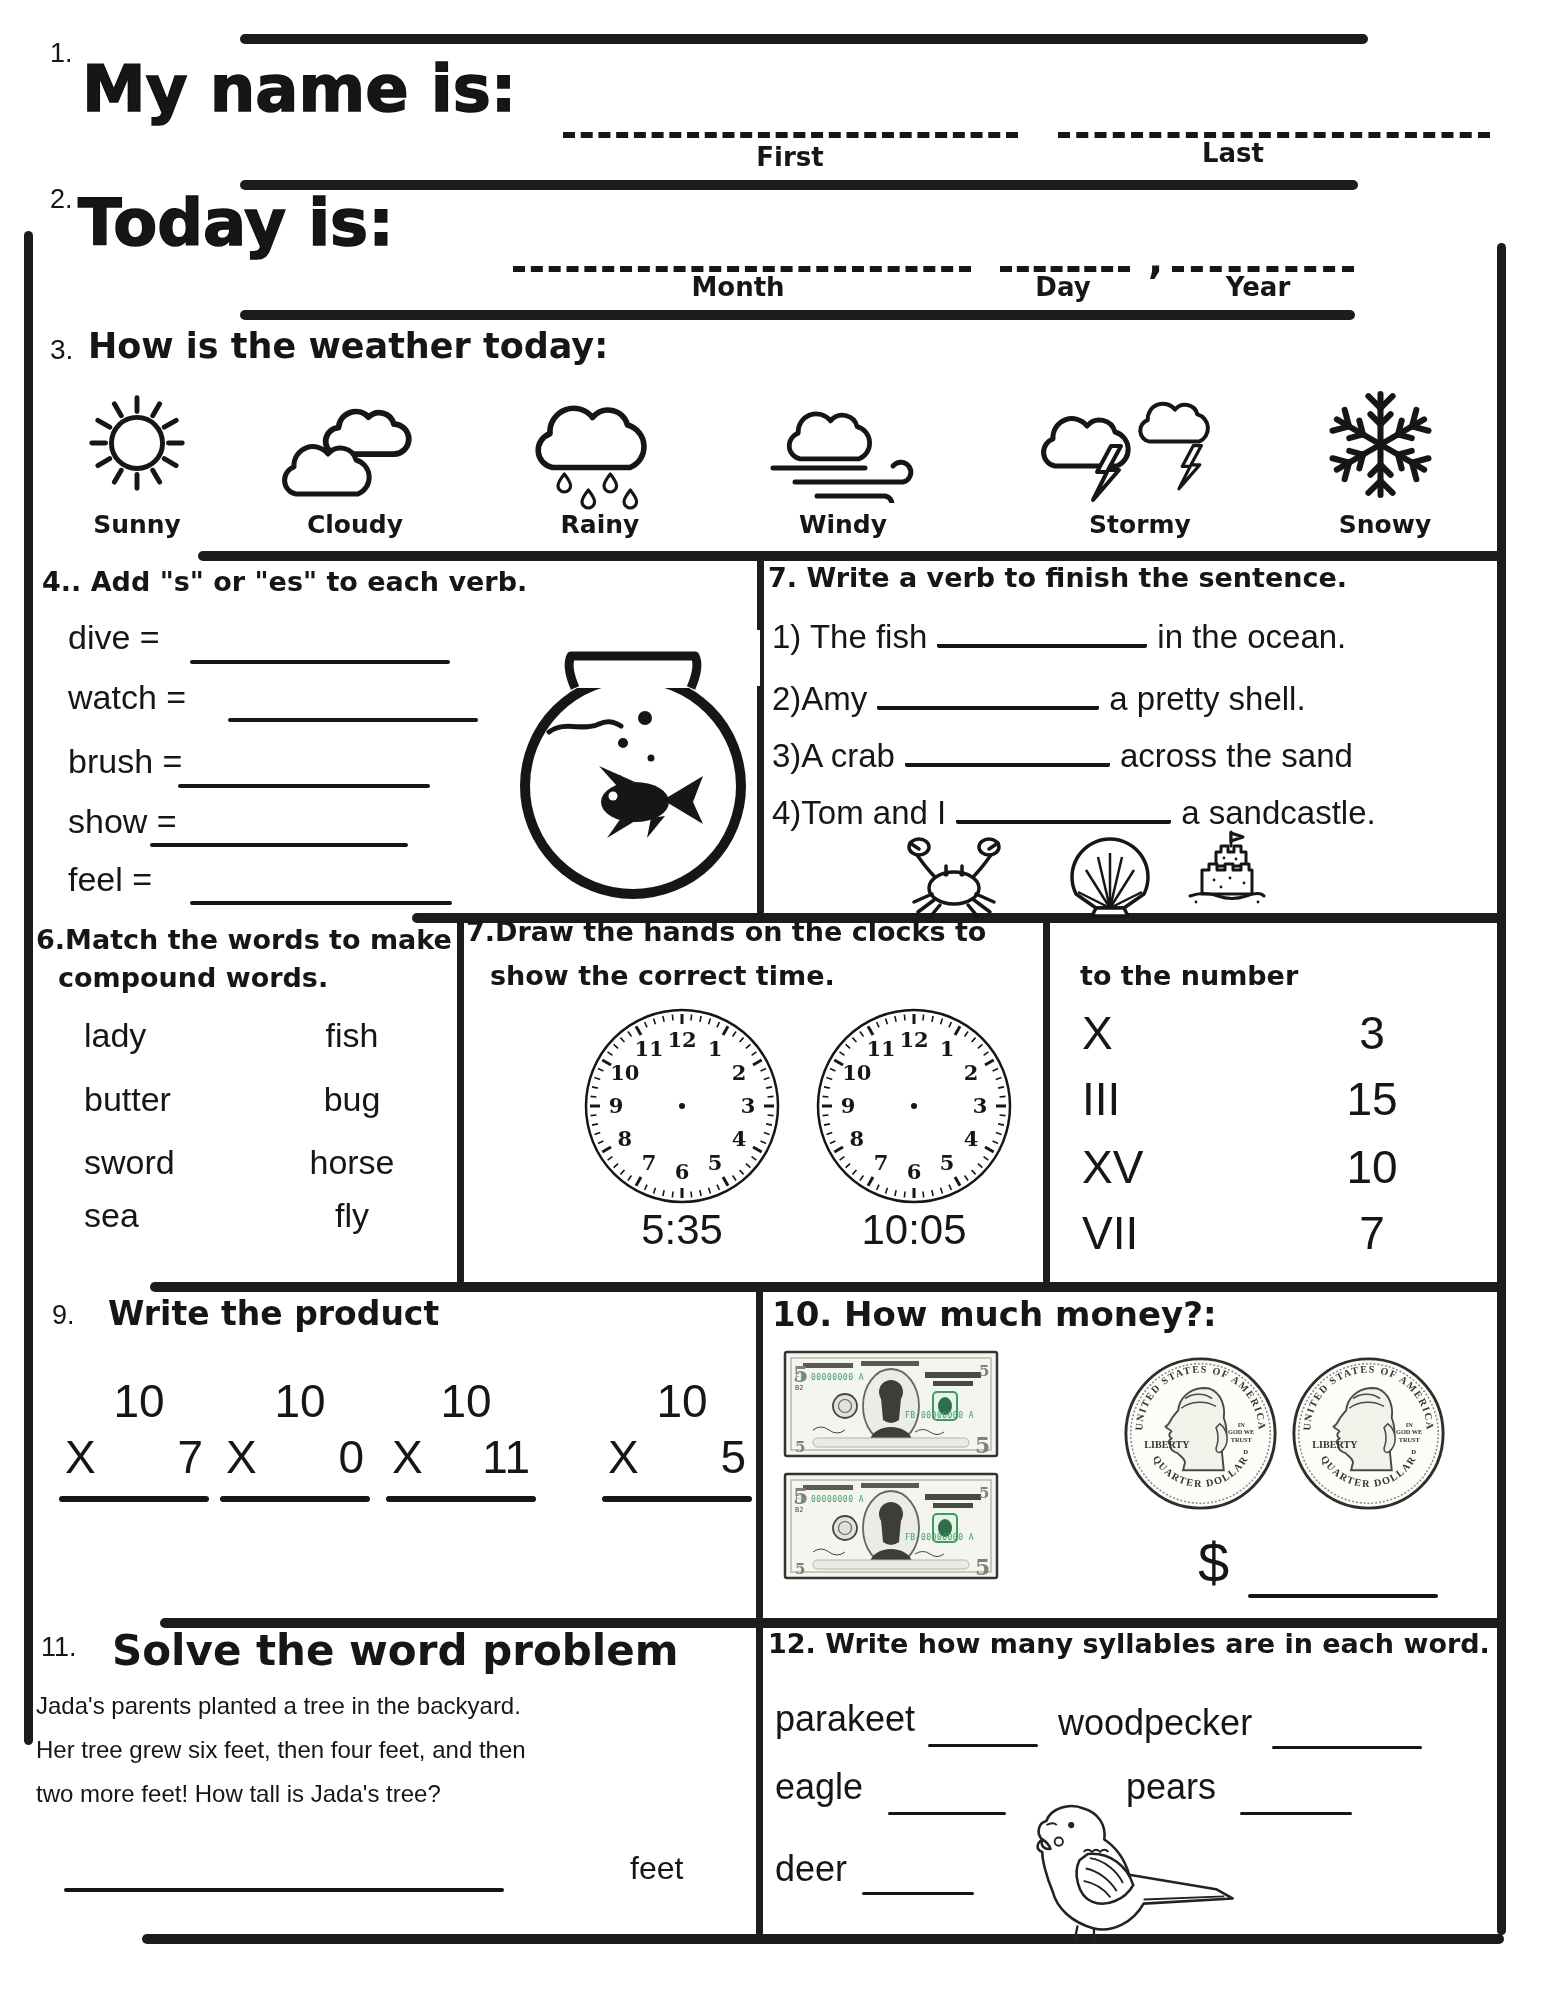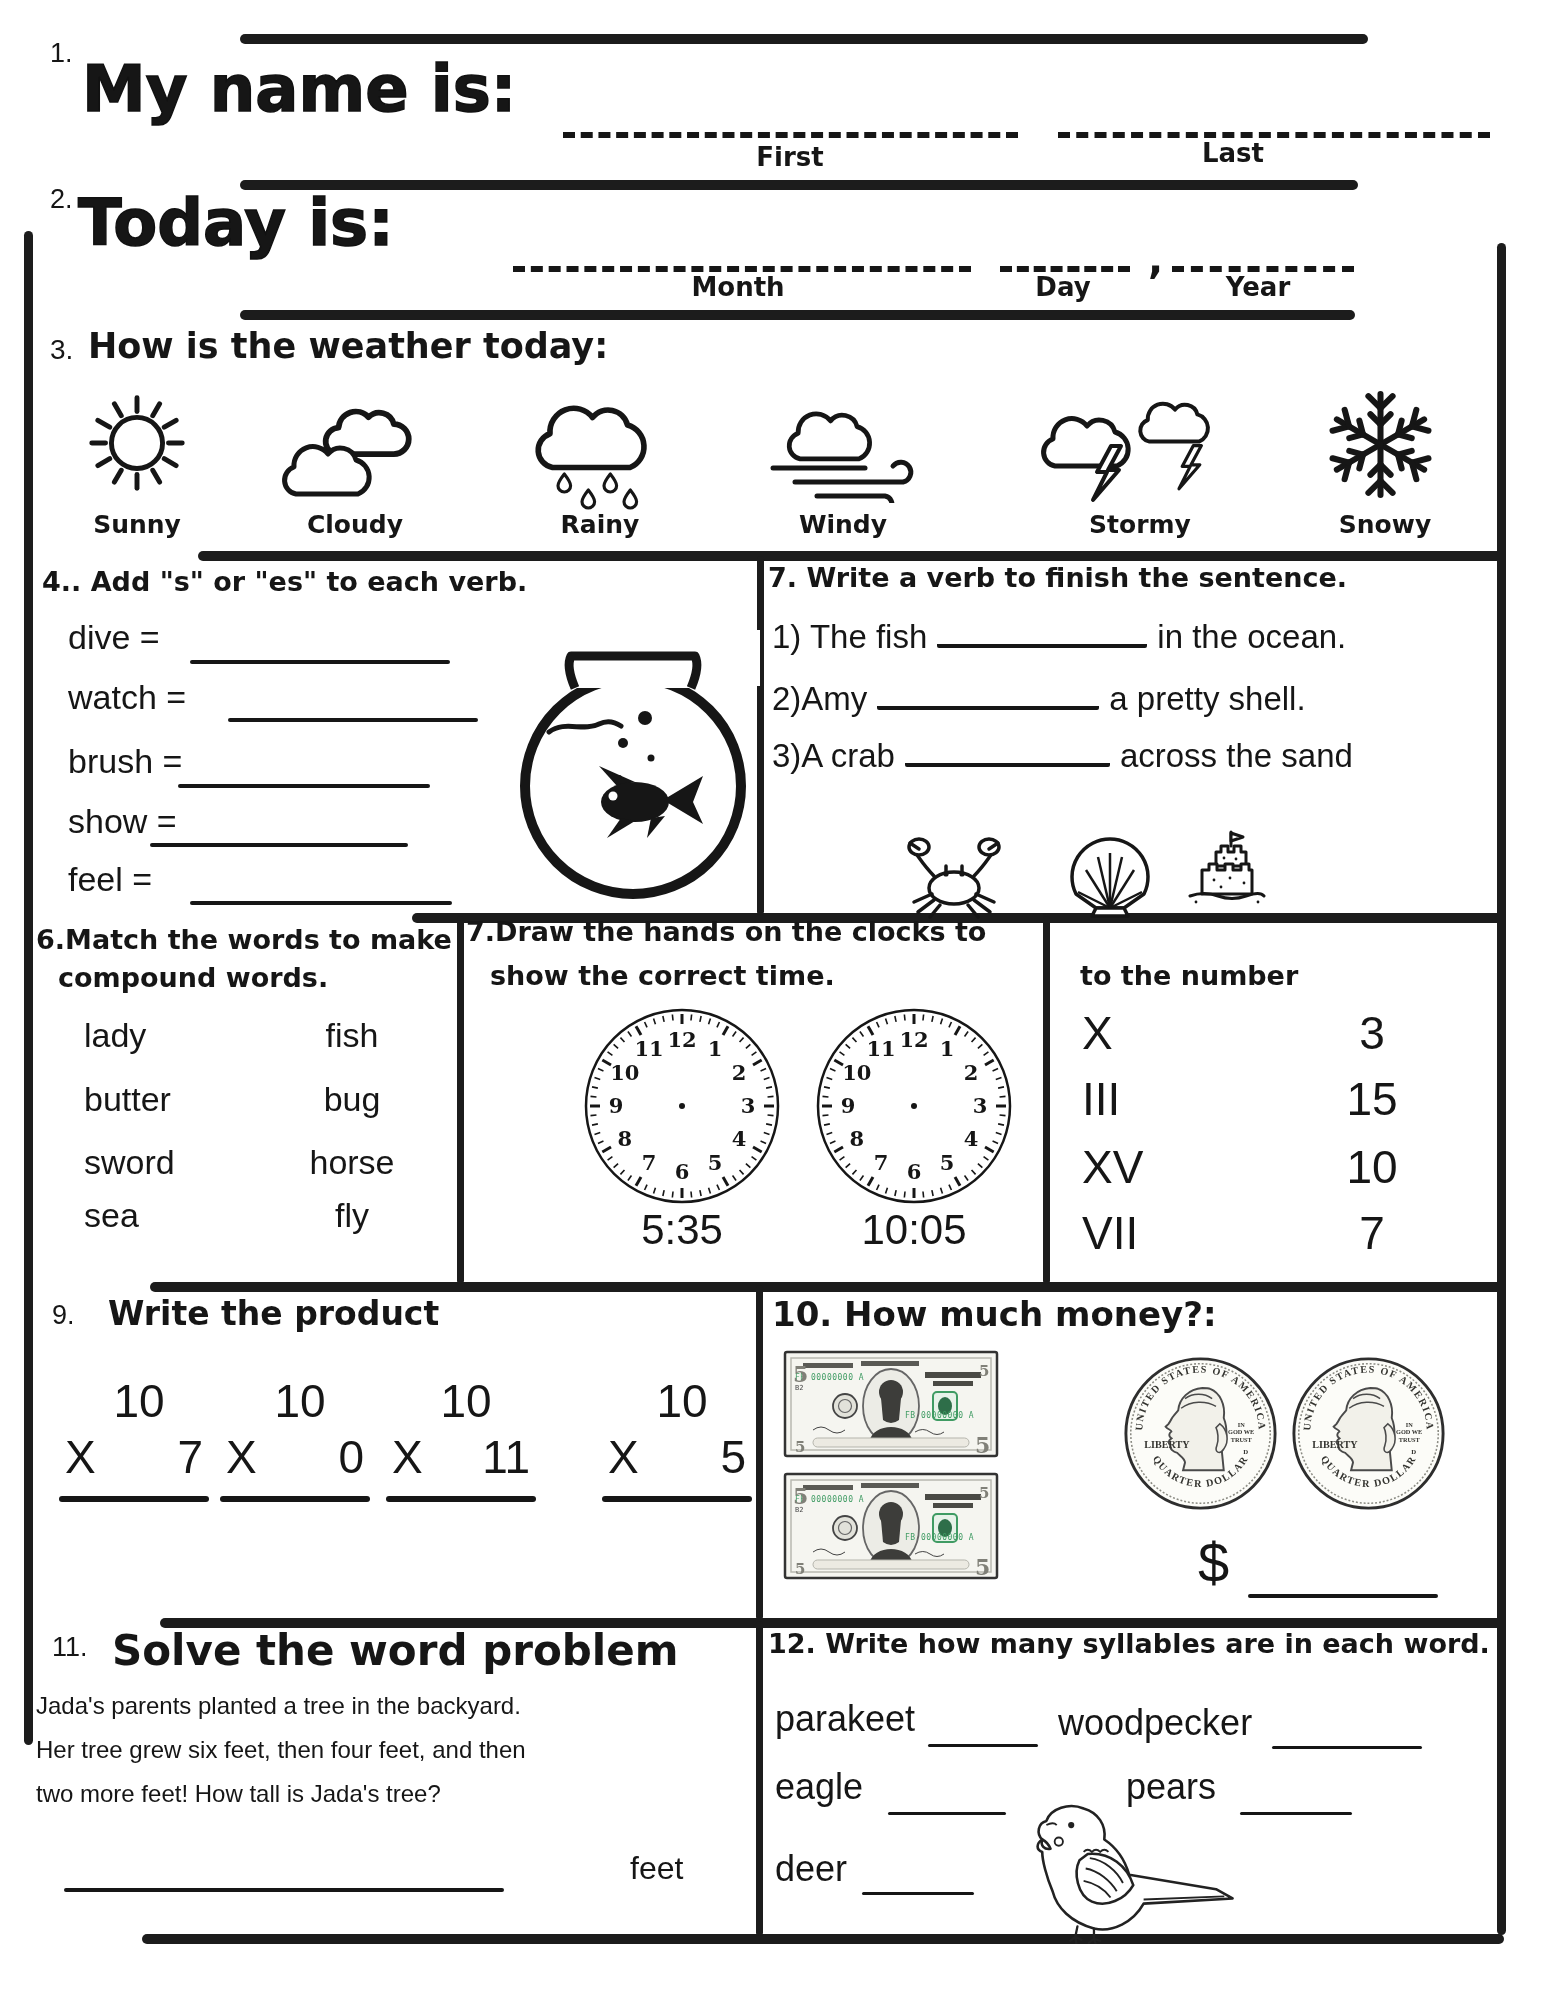--- a/index.html
+++ b/index.html
@@ -199,20 +199,23 @@
 
   <div class="abs marker h27" style="left:768px;top:562px">7. Write a verb to finish the sentence.</div>
   <div class="abs plain sent" style="left:772px;top:618px">
     <span>1) The fish</span><span class="blank" style="width:210px"></span><span>in the ocean.</span>
   </div>
   <div class="abs plain sent" style="left:772px;top:680px">
     <span>2)Amy</span><span class="blank" style="width:222px"></span><span>a pretty shell.</span>
   </div>
   <div class="abs plain sent" style="left:772px;top:737px">
     <span>3)A crab</span><span class="blank" style="width:205px"></span><span>across the sand</span>
+  </div>
+  <div class="abs plain sent" style="left:772px;top:794px">
+    <span>4)Tom and I</span><span class="blank" style="width:215px"></span><span>a sandcastle.</span>
   </div>
 
   <svg class="abs" style="left:900px;top:832px" width="108" height="88" viewBox="0 0 108 88">
     <g stroke="#161616" stroke-width="3.5" stroke-linecap="round" fill="none">
       <ellipse cx="54" cy="56" rx="25" ry="16" fill="#fff"></ellipse>
       <path d="M34 44 C26 36 22 30 17 23"></path>
       <ellipse cx="19" cy="15" rx="10" ry="8" fill="#fff"></ellipse>
         <path d="M10 11 L19 17"></path>
       <path d="M74 44 C82 36 86 30 91 23"></path>
       <ellipse cx="89" cy="15" rx="10" ry="8" fill="#fff"></ellipse>
@@ -569,21 +572,21 @@
     <text x="22" y="95" class="qtxt" font-size="10.5">LIBERTY</text>
     <text x="122" y="73" class="qtxt" font-size="6.5" text-anchor="middle">IN</text>
     <text x="122" y="81" class="qtxt" font-size="6.5" text-anchor="middle">GOD WE</text>
     <text x="122" y="89" class="qtxt" font-size="6.5" text-anchor="middle">TRUST</text>
     <text x="124" y="101" class="qtxt" font-size="7">D</text>
   </svg>
 
   <div class="abs plain" style="left:1198px;top:1530px;font-size:56px">$</div>
   <div class="sol" style="left:1248px;top:1594px;width:190px"></div>
 
-  <div class="abs numlbl" style="left:52px;top:1632px">11.</div>
+  <div class="abs numlbl" style="left:41px;top:1632px">11.</div>
   <div class="abs marker" style="left:112px;top:1626px;font-size:42px">Solve the word problem</div>
   <div class="abs plain wp" style="left:36px;top:1684px">Jada's parents planted a tree in the backyard.</div>
   <div class="abs plain wp" style="left:36px;top:1728px">Her tree grew six feet, then four feet, and then</div>
   <div class="abs plain wp" style="left:36px;top:1772px">two more feet! How tall is Jada's tree?</div>
   <div class="sol" style="left:64px;top:1888px;width:440px"></div>
   <div class="abs plain" style="left:630px;top:1850px;font-size:32px">feet</div>
 
   <div class="abs marker h27" style="left:768px;top:1628px">12. Write how many syllables are in each word.</div>
   <div class="abs plain word36" style="left:775px;top:1698px">parakeet</div>
   <div class="sol" style="left:928px;top:1744px;width:110px;height:3px"></div>

